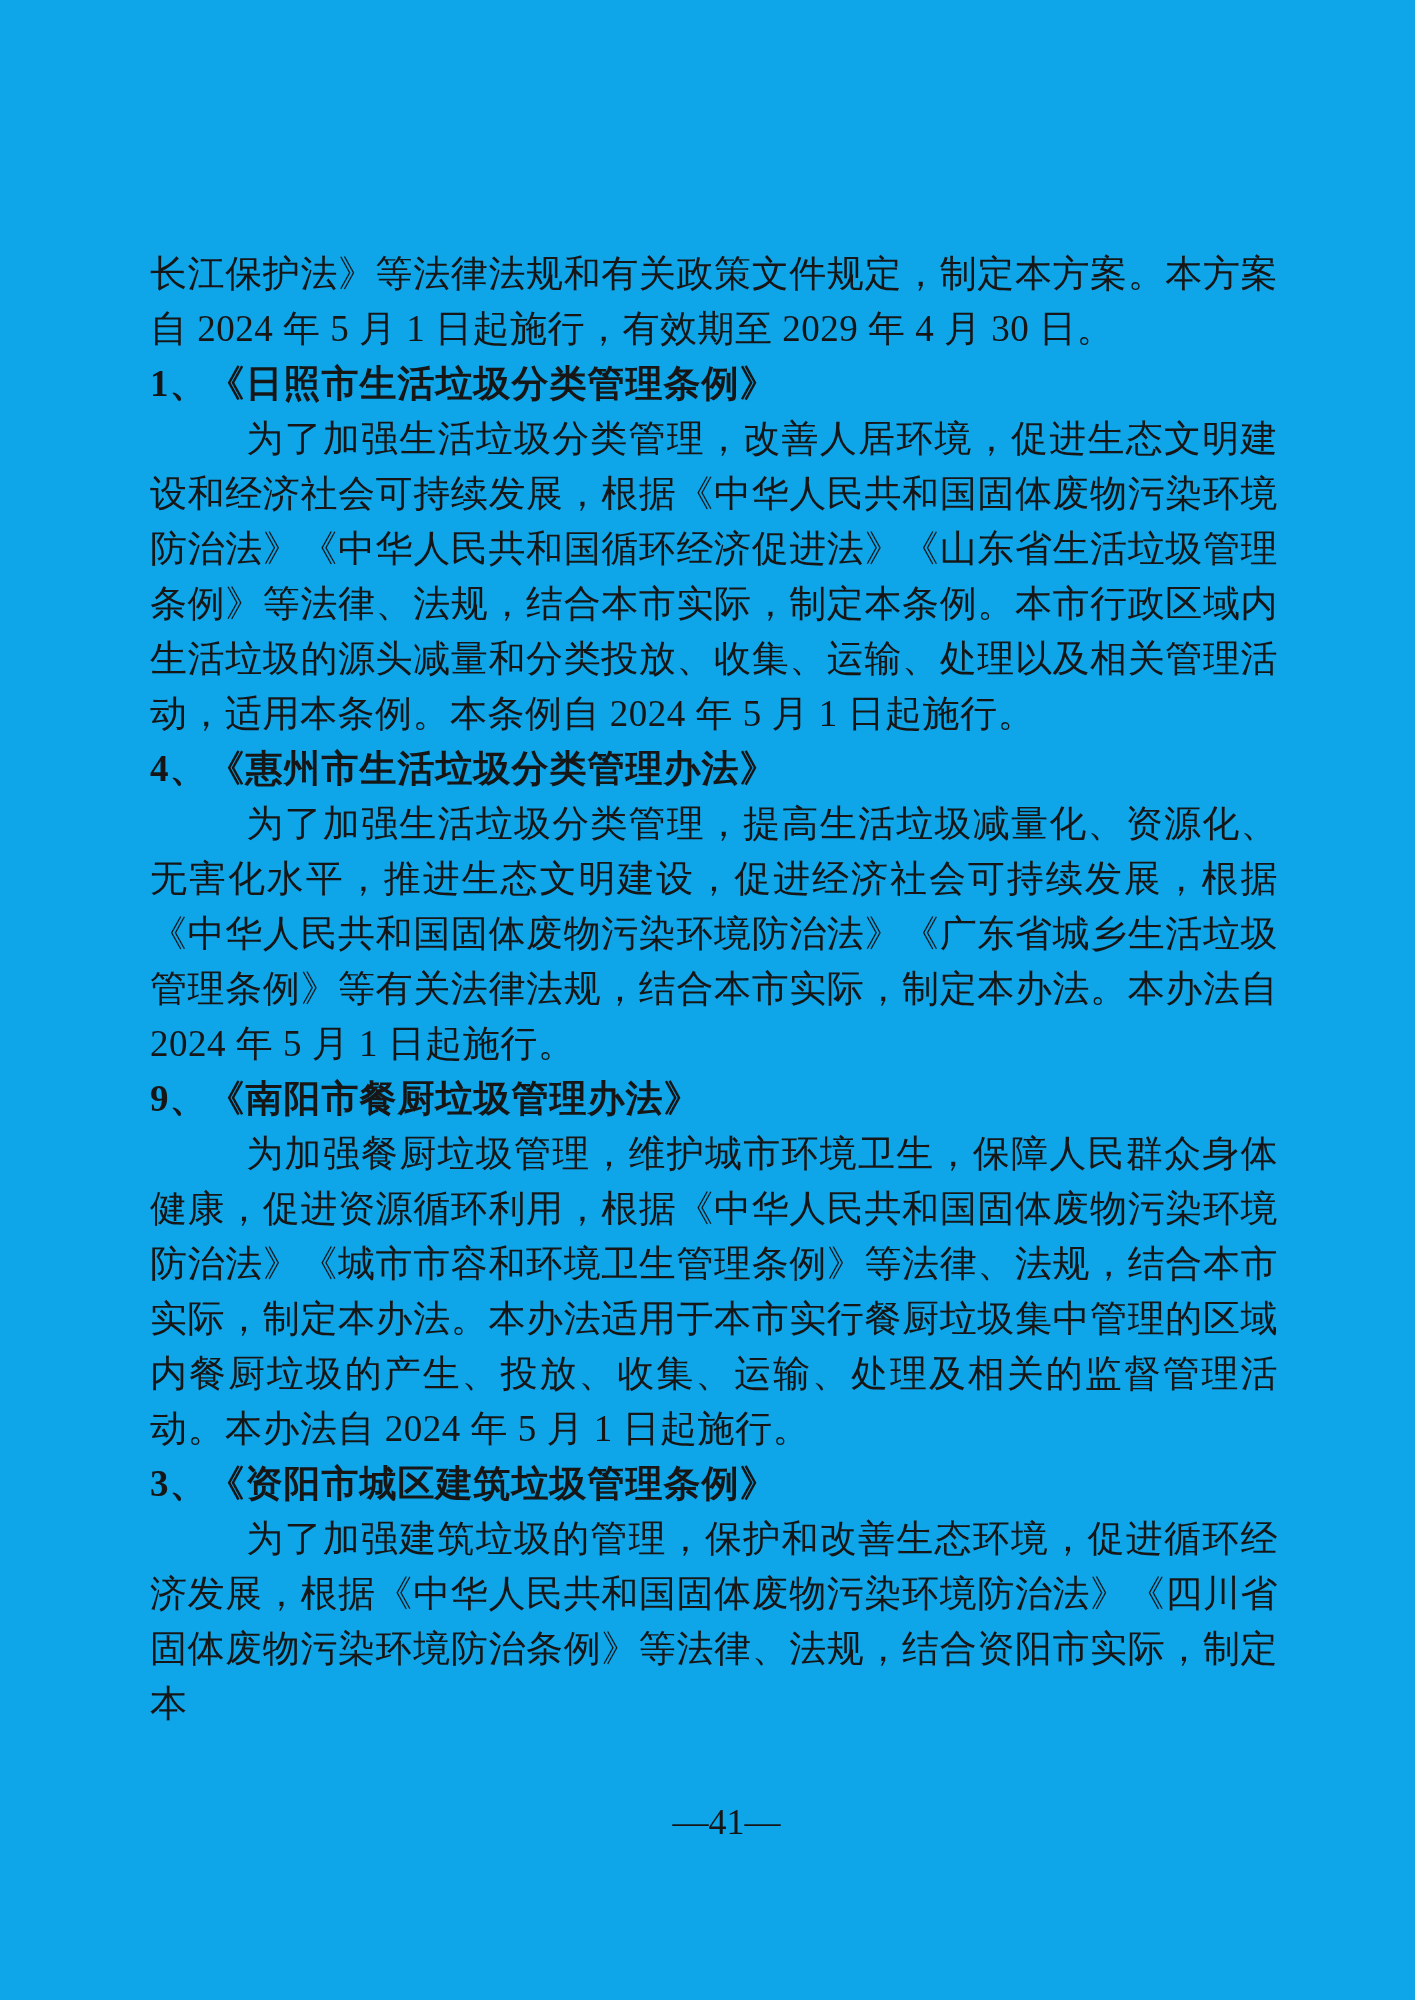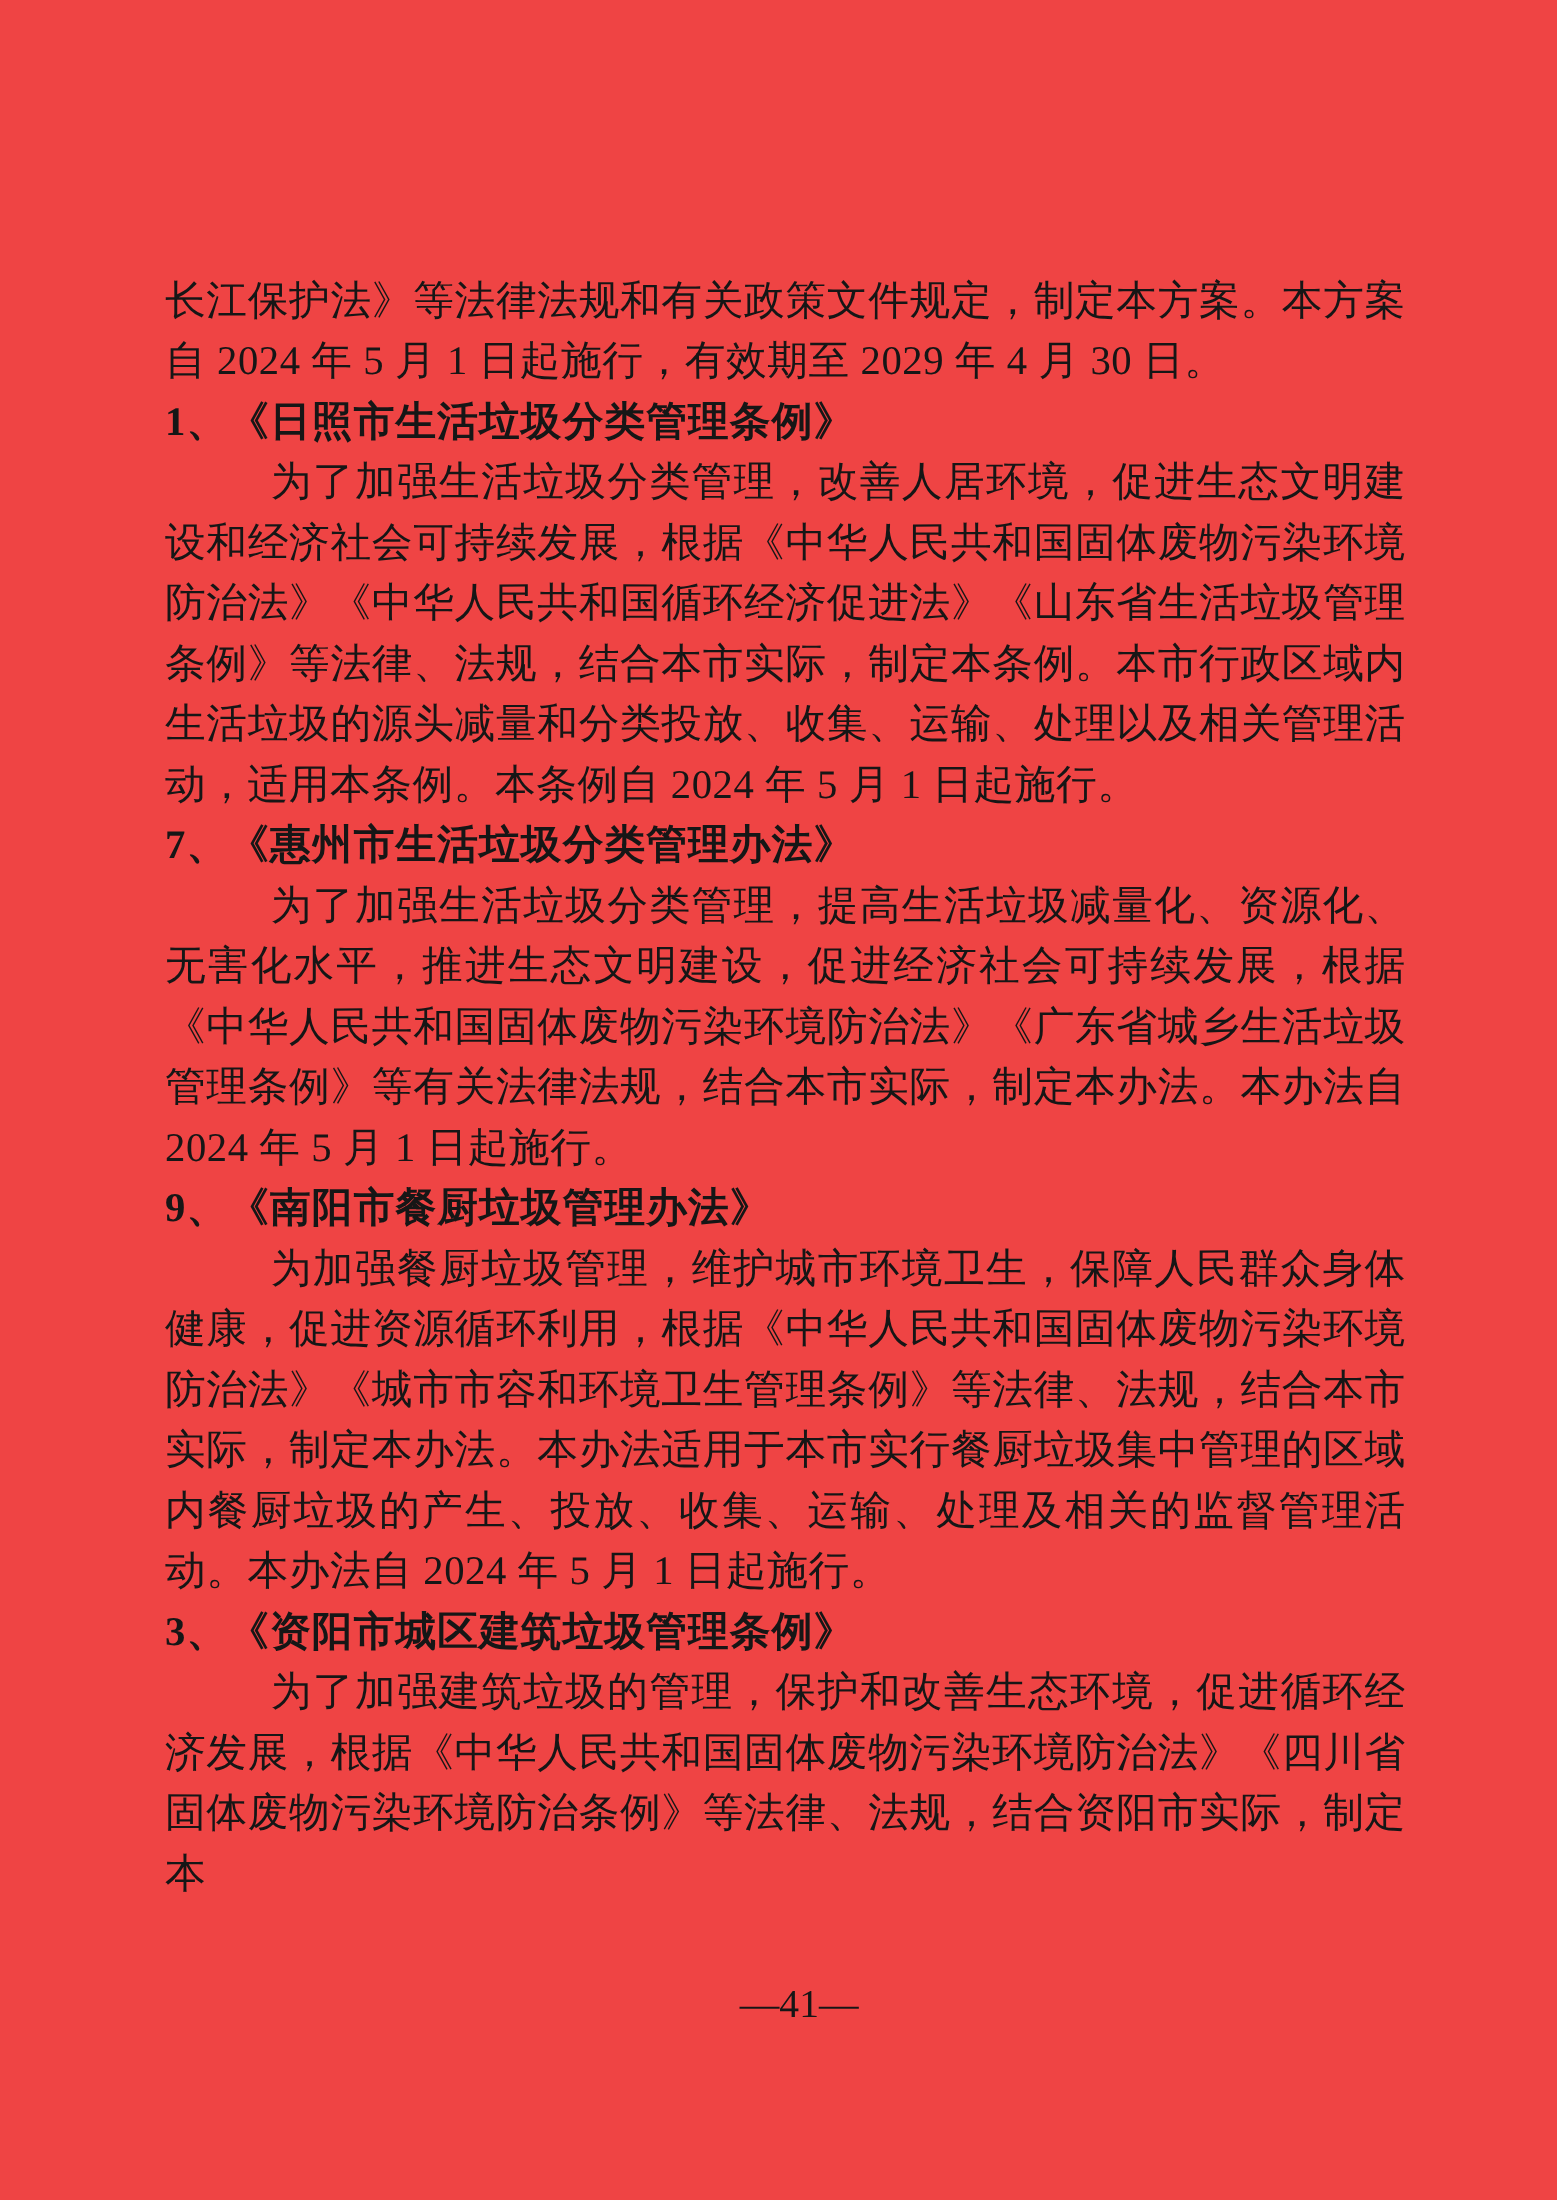--- a/index.html
+++ b/index.html
@@ -5,21 +5,21 @@
   html, body {
     margin: 0;
     padding: 0;
     background: #e8e8e8;
   }
   .page {
     position: relative;
     width: 1415px;
     height: 2000px;
     margin: 0 auto;
-    background: #ef4444;
+    background: #0ea5e9;
     overflow: hidden;
     font-family: "Liberation Serif", "DejaVu Serif", serif;
     color: #161616;
   }
   .content {
     position: absolute;
     left: 150px;
     top: 246px;
     width: 1128px;
     font-size: 37px;
@@ -56,21 +56,21 @@
   }
 </style>
 </head>
 <body>
 
 <div class="page">
   <main class="content">
       <p class="body continuation">长江保护法》等法律法规和有关政策文件规定，制定本方案。本方案自 2024 年 5 月 1 日起施行，有效期至 2029 年 4 月 30 日。</p>
       <p class="heading">1、《日照市生活垃圾分类管理条例》</p>
       <p class="body">为了加强生活垃圾分类管理，改善人居环境，促进生态文明建设和经济社会可持续发展，根据《中华人民共和国固体废物污染环境防治法》《中华人民共和国循环经济促进法》《山东省生活垃圾管理条例》等法律、法规，结合本市实际，制定本条例。本市行政区域内生活垃圾的源头减量和分类投放、收集、运输、处理以及相关管理活动，适用本条例。本条例自 2024 年 5 月 1 日起施行。</p>
-      <p class="heading">7、《惠州市生活垃圾分类管理办法》</p>
+      <p class="heading">4、《惠州市生活垃圾分类管理办法》</p>
       <p class="body">为了加强生活垃圾分类管理，提高生活垃圾减量化、资源化、无害化水平，推进生态文明建设，促进经济社会可持续发展，根据《中华人民共和国固体废物污染环境防治法》《广东省城乡生活垃圾管理条例》等有关法律法规，结合本市实际，制定本办法。本办法自 2024 年 5 月 1 日起施行。</p>
       <p class="heading">9、《南阳市餐厨垃圾管理办法》</p>
       <p class="body">为加强餐厨垃圾管理，维护城市环境卫生，保障人民群众身体健康，促进资源循环利用，根据《中华人民共和国固体废物污染环境防治法》《城市市容和环境卫生管理条例》等法律、法规，结合本市实际，制定本办法。本办法适用于本市实行餐厨垃圾集中管理的区域内餐厨垃圾的产生、投放、收集、运输、处理及相关的监督管理活动。本办法自 2024 年 5 月 1 日起施行。</p>
       <p class="heading">3、《资阳市城区建筑垃圾管理条例》</p>
       <p class="body">为了加强建筑垃圾的管理，保护和改善生态环境，促进循环经济发展，根据《中华人民共和国固体废物污染环境防治法》《四川省固体废物污染环境防治条例》等法律、法规，结合资阳市实际，制定本</p>
     </main>
   <div class="footer">—41—</div>
 </div>
 
 </body></html>

